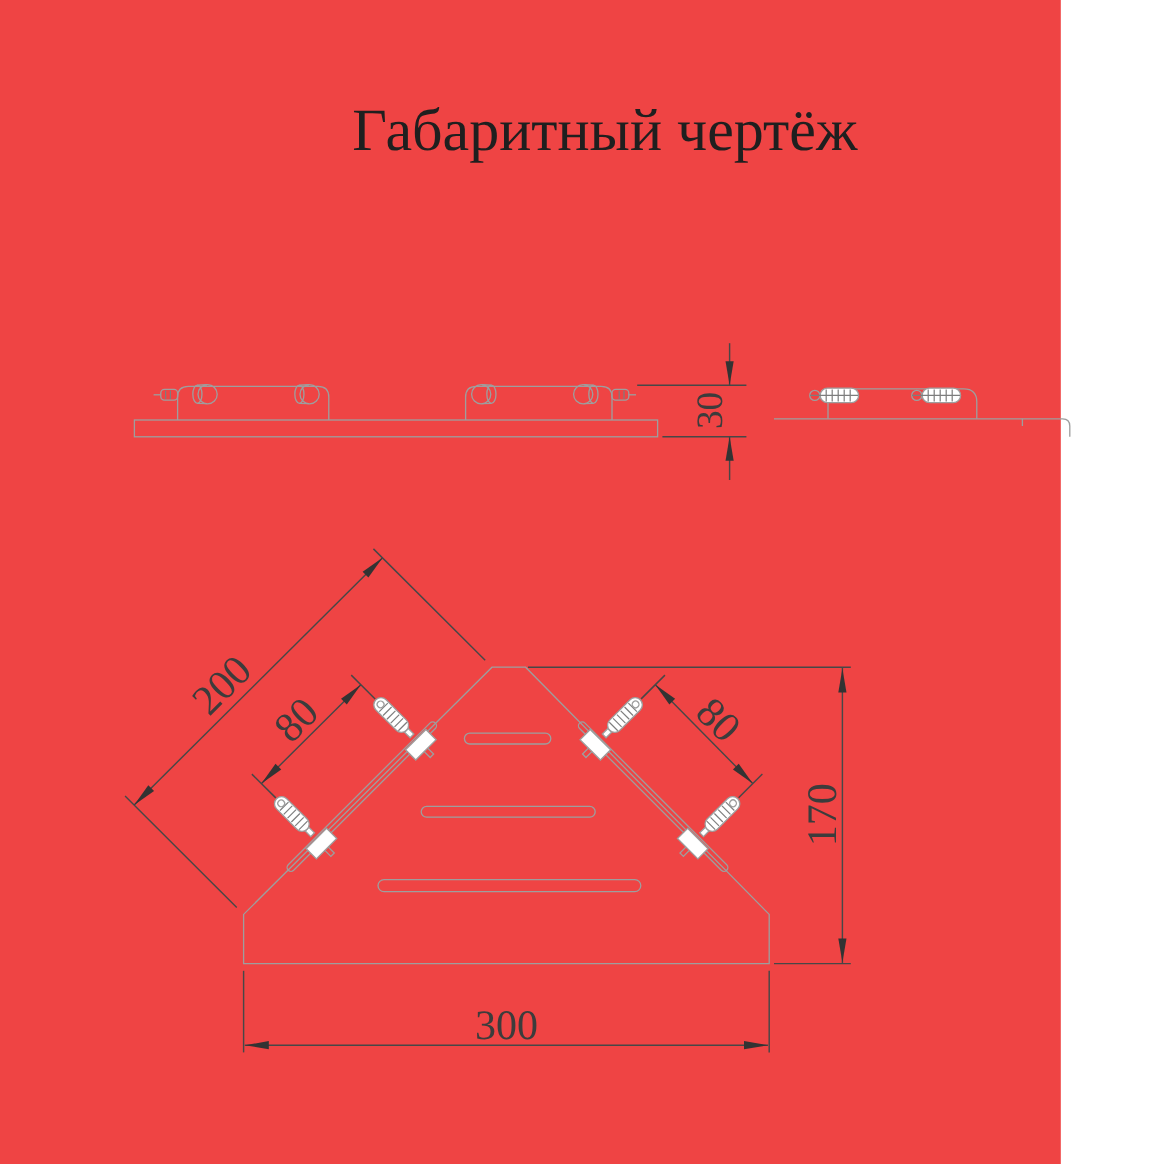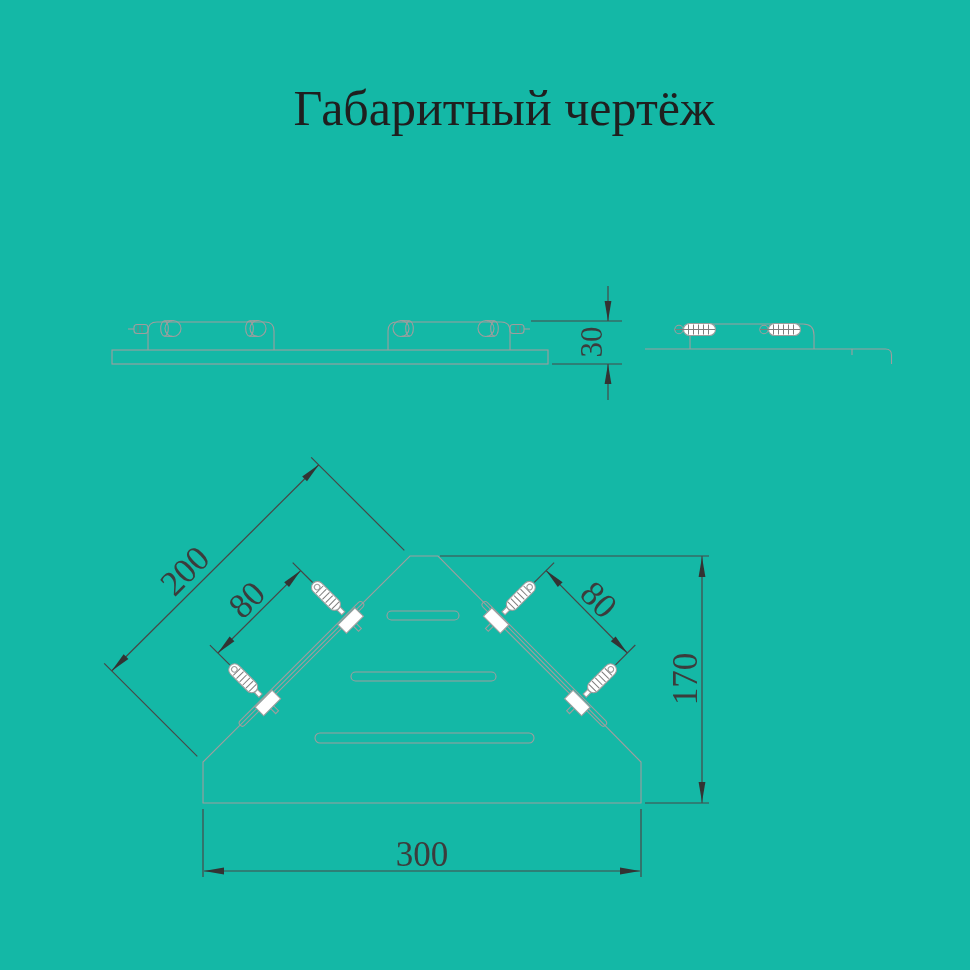--- a/index.html
+++ b/index.html
@@ -1,16 +1,16 @@
 <!DOCTYPE html>
 <html><head>
 <meta charset="utf-8">
 <style>
   html,body{margin:0;padding:0;background:#fff;}
-  .page{position:relative;width:970px;height:970px;background:#14b8a6;font-family:"Liberation Serif",serif;}
+  .page{position:relative;width:884px;height:970px;background:#ef4444;font-family:"Liberation Serif",serif;}
   svg{position:absolute;left:0;top:0;}
   .part{stroke:#9e9e9e;fill:none;stroke-width:1.1;}
   .partw{stroke:#9e9e9e;fill:#fff;stroke-width:1.1;}
   .rib{stroke:#7d7d7d;stroke-width:1;}
   .dim{stroke:#474747;fill:none;stroke-width:1.2;}
   .arr{fill:#333;stroke:none;}
   .dtxt{font-family:"Liberation Serif",serif;font-size:35px;fill:#3c3c3c;}
   .title{font-family:"Liberation Serif",serif;font-size:50px;fill:#1f1f1f;}
 </style>
 </head>

